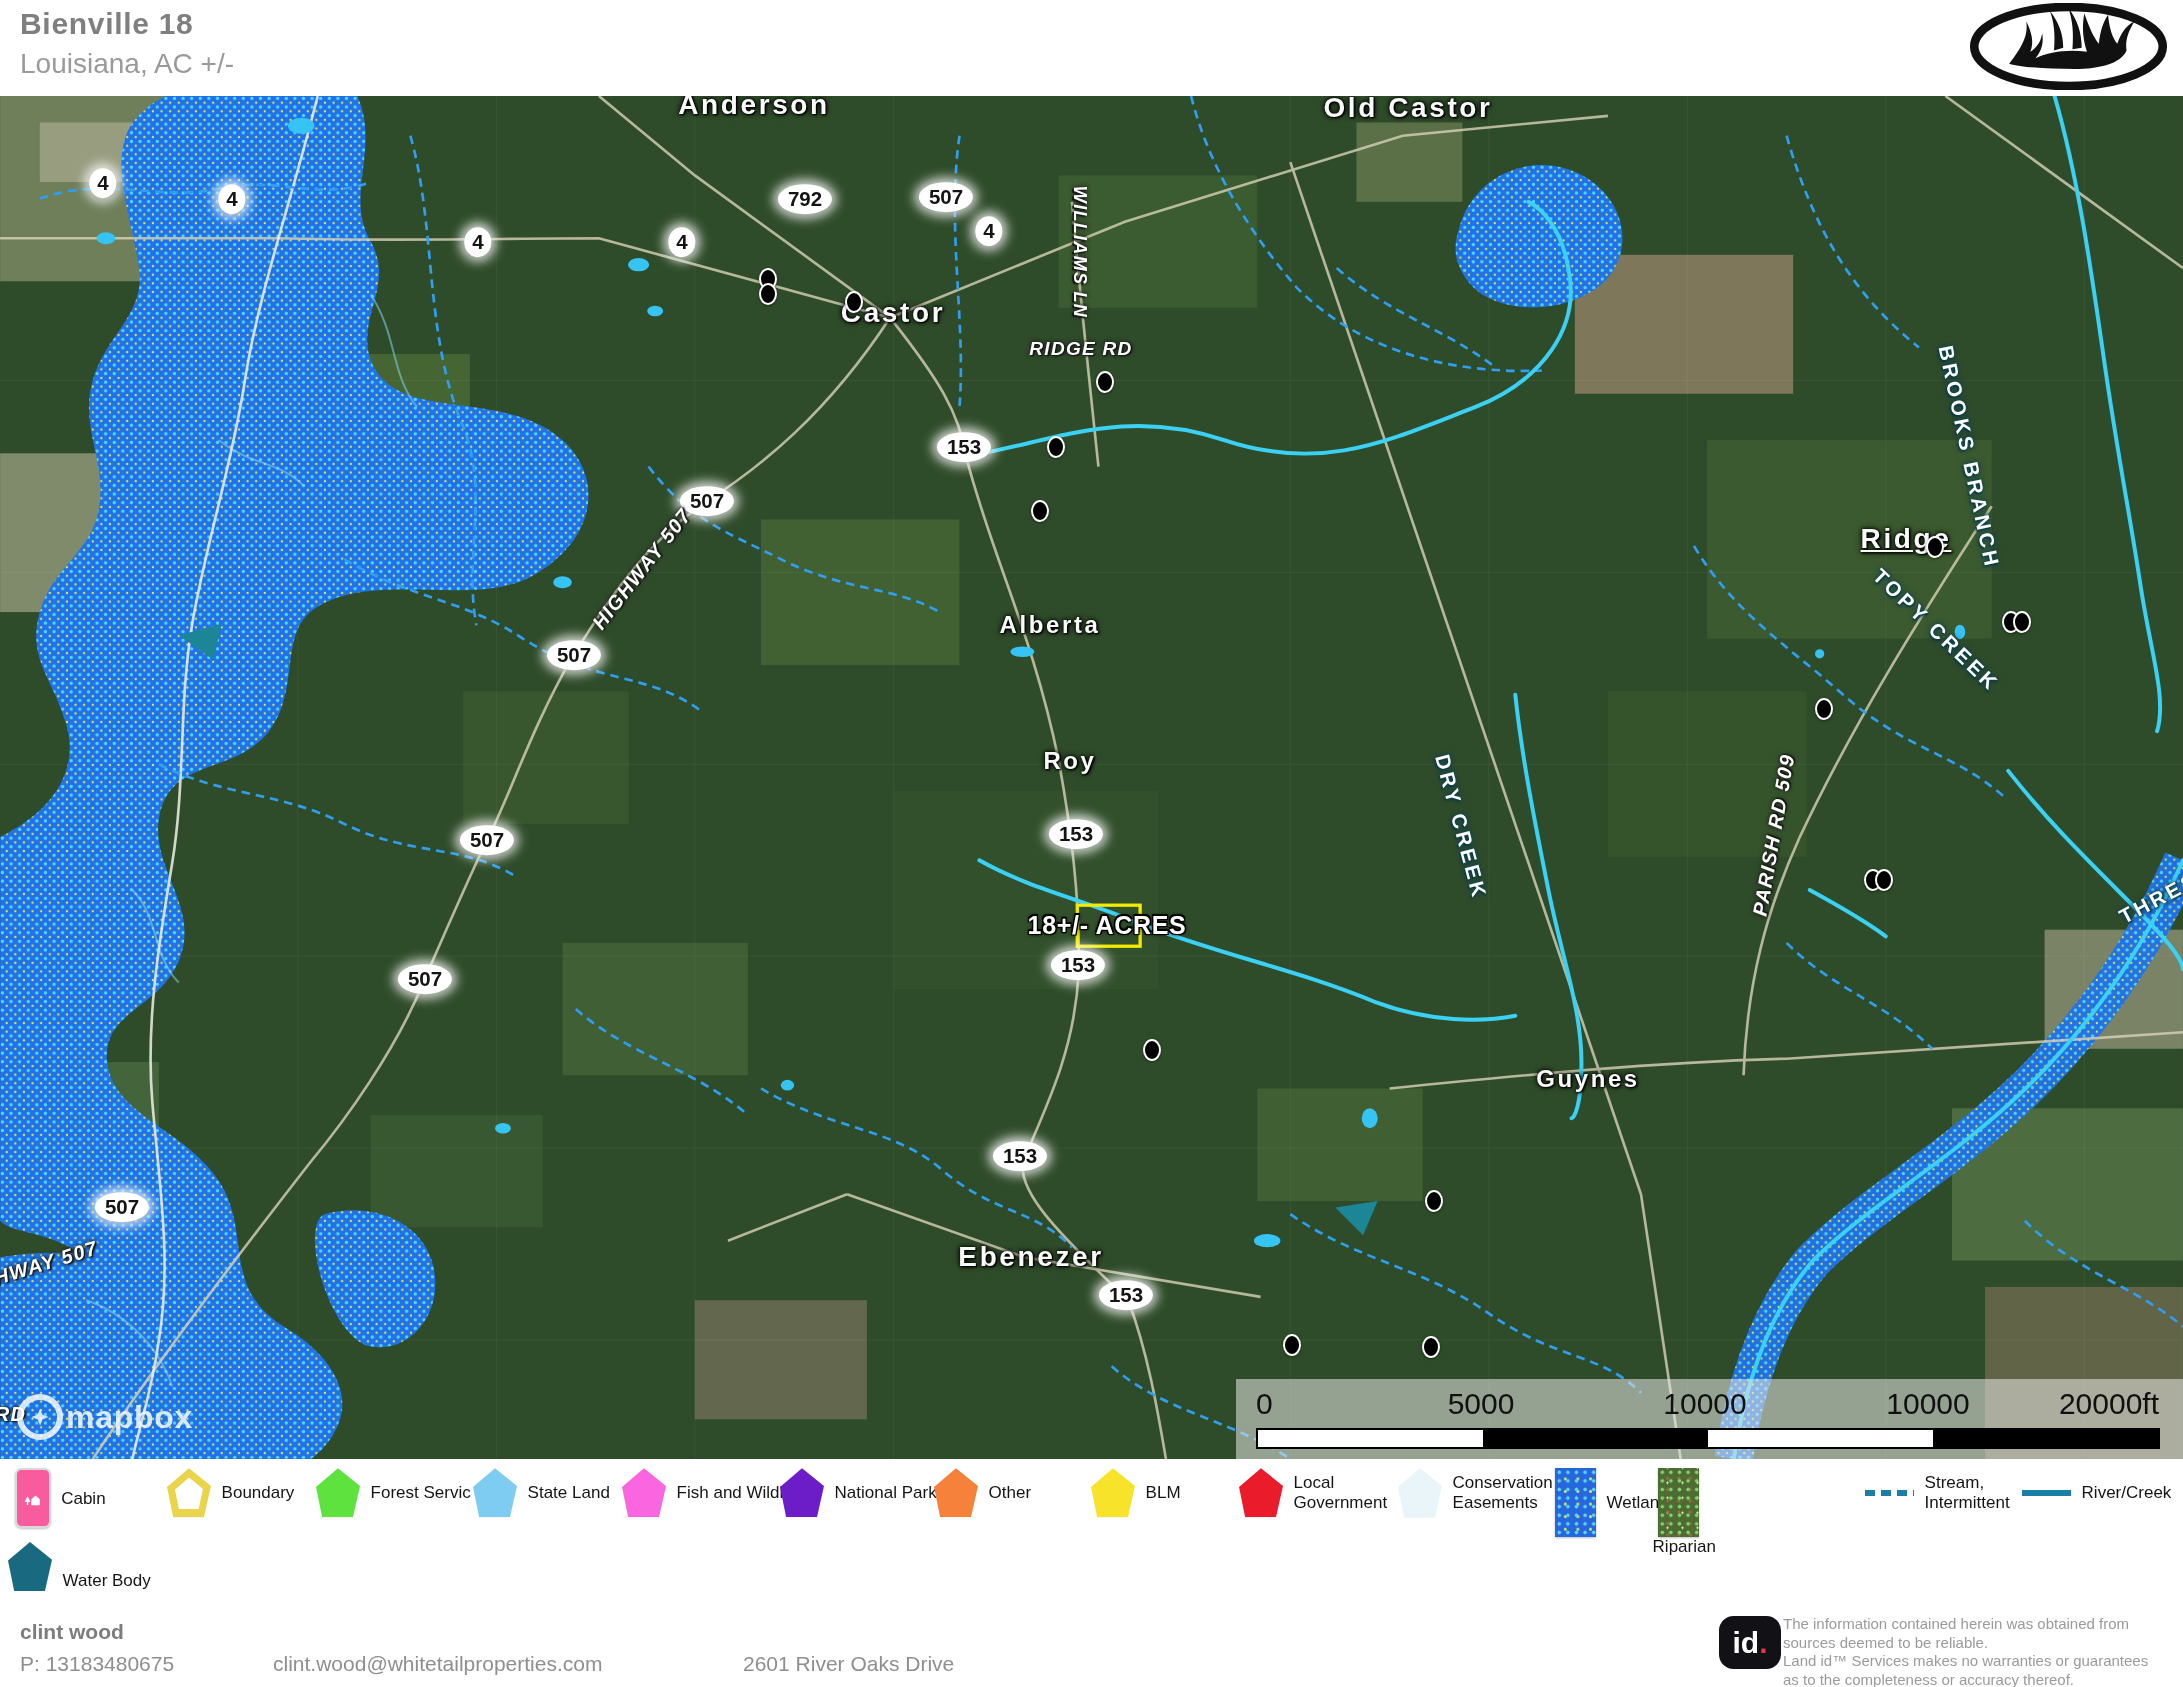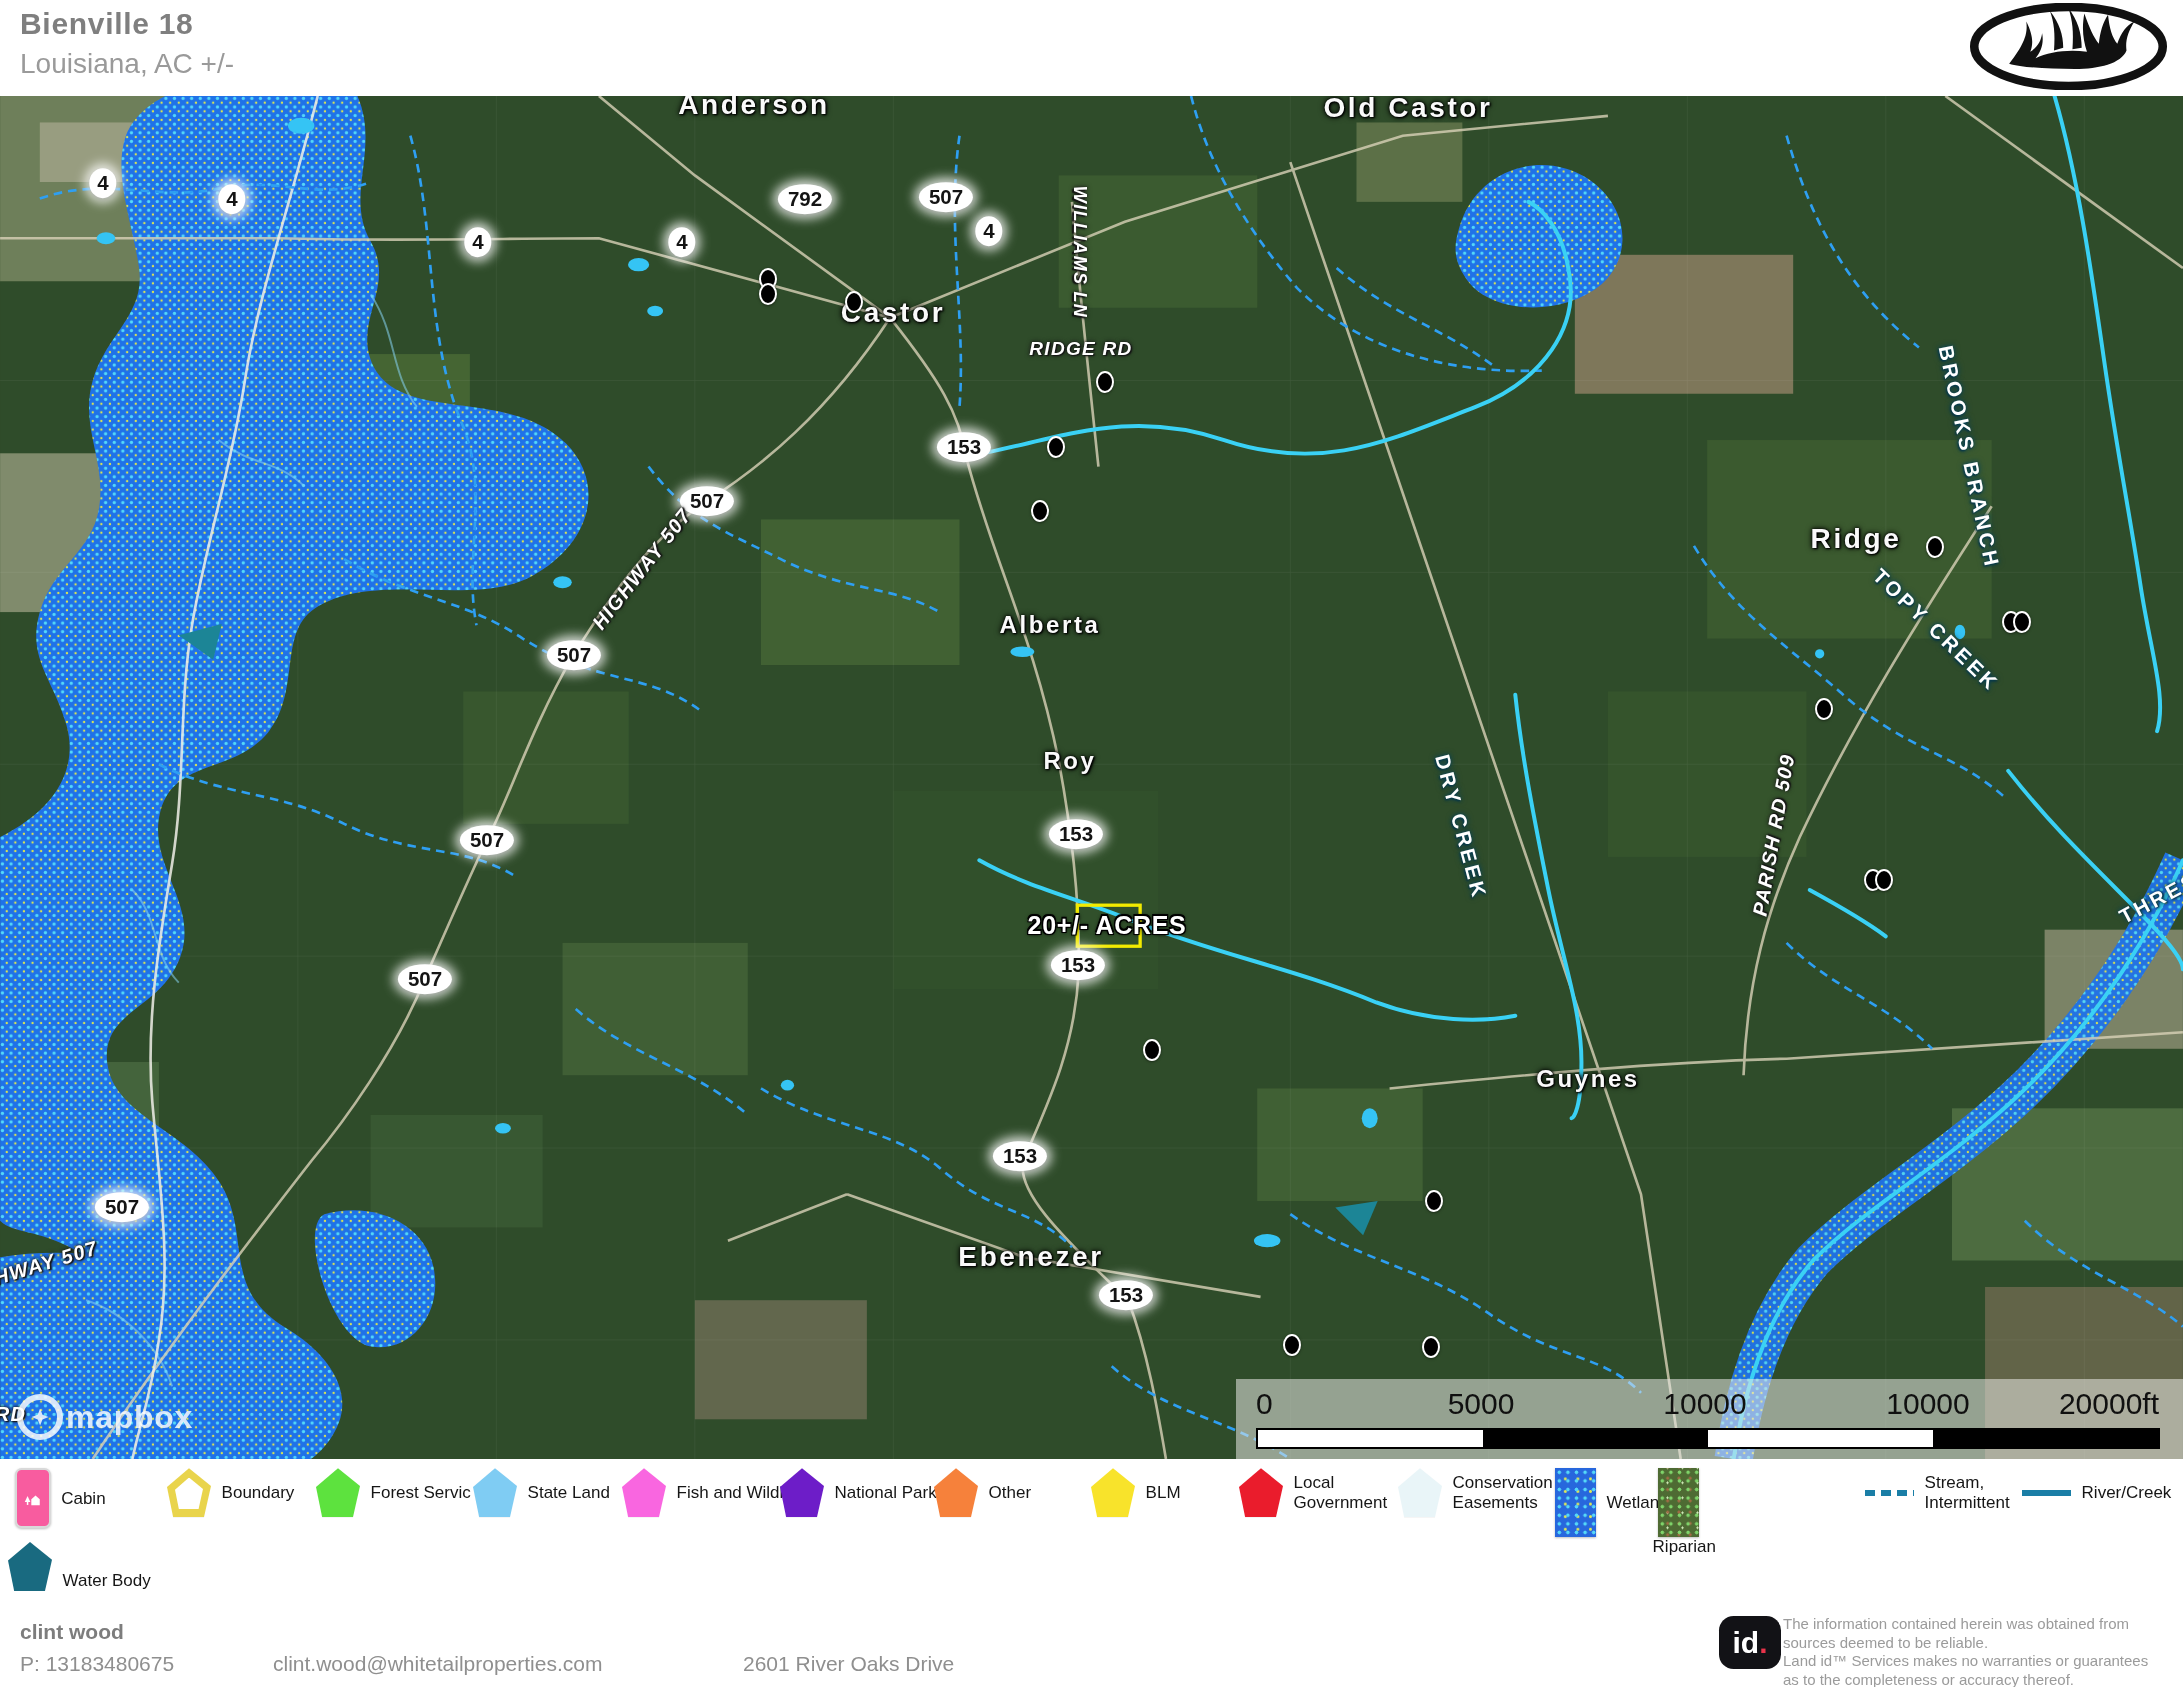--- a/index.html
+++ b/index.html
@@ -210,21 +210,21 @@
             <ellipse cx="2750" cy="843" rx="7" ry="7"></ellipse>
           <ellipse cx="455" cy="45" rx="20" ry="12"></ellipse>
             <ellipse cx="160" cy="215" rx="14" ry="9"></ellipse>
         </g>
       </g>
 
       <rect x="1628" y="1223" width="95" height="62" fill="none" stroke="#f2ea00" stroke-width="5"></rect>
     </svg>
 
     <div id="label-layer">
-      <div id="acres-label" style="left:1107px;top:829px;">20+/- ACRES</div>
+      <div id="acres-label" style="left:1107px;top:829px;">18+/- ACRES</div>
     <div class="shield shield-sm" style="transform: translate(-50%, -50%); left: 103px; top: 87px;">4</div>
         <div class="shield shield-sm" style="transform: translate(-50%, -50%); left: 232px; top: 103px;">4</div>
         <div class="shield shield-sm" style="transform: translate(-50%, -50%); left: 478px; top: 146px;">4</div>
         <div class="shield shield-sm" style="transform: translate(-50%, -50%); left: 682px; top: 146px;">4</div>
         <div class="shield shield-sm" style="transform: translate(-50%, -50%); left: 989px; top: 135px;">4</div>
         <div class="shield" style="transform: translate(-50%, -50%); left: 805px; top: 103px;">792</div>
         <div class="shield" style="transform: translate(-50%, -50%); left: 946px; top: 101px;">507</div>
         <div class="shield" style="transform: translate(-50%, -50%); left: 707px; top: 405px;">507</div>
         <div class="shield" style="transform: translate(-50%, -50%); left: 574px; top: 559px;">507</div>
         <div class="shield" style="transform: translate(-50%, -50%); left: 487px; top: 744px;">507</div>
@@ -233,21 +233,21 @@
         <div class="shield" style="transform: translate(-50%, -50%); left: 964px; top: 351px;">153</div>
         <div class="shield" style="transform: translate(-50%, -50%); left: 1076px; top: 738px;">153</div>
         <div class="shield" style="transform: translate(-50%, -50%); left: 1078px; top: 869px;">153</div>
         <div class="shield" style="transform: translate(-50%, -50%); left: 1020px; top: 1060px;">153</div>
         <div class="shield" style="transform: translate(-50%, -50%); left: 1126px; top: 1199px;">153</div>
         <div class="place-label" style="font-size: 28px; left: 754px; top: 9.3px;">Anderson</div>
         <div class="place-label" style="font-size: 28px; left: 1408px; top: 12px;">Old Castor</div>
         <div class="place-label" style="font-size: 28px; left: 893px; top: 217px;">Castor</div>
         <div class="place-label" style="font-size: 24px; left: 1050px; top: 529px;">Alberta</div>
         <div class="place-label" style="font-size: 24px; left: 1070px; top: 665px;">Roy</div>
-        <div class="place-label" style="font-size: 28px; left: 1856px; top: 443px;">Ridge</div>
+        <div class="place-label" style="font-size: 28px; left: 1906px; top: 443px; text-decoration: underline;">Ridge</div>
         <div class="place-label" style="font-size: 24px; left: 1588px; top: 983px;">Guynes</div>
         <div class="place-label" style="font-size: 28px; left: 1031px; top: 1161px;">Ebenezer</div>
         <div class="road-label" style="font-size: 18px; transform: translate(-50%, -50%) rotate(90deg); left: 1079px; top: 156px;">WILLIAMS LN</div>
         <div class="road-label" style="font-size: 19px; transform: translate(-50%, -50%) rotate(0deg); left: 1081px; top: 253px;">RIDGE RD</div>
         <div class="road-label" style="font-size: 20px; transform: translate(-50%, -50%) rotate(-52deg); left: 642px; top: 473px;">HIGHWAY 507</div>
         <div class="road-label" style="font-size: 20px; transform: translate(-50%, -50%) rotate(-17deg); left: 26.5px; top: 1173px;">HIGHWAY 507</div>
         <div class="road-label" style="font-size: 20px; transform: translate(-50%, -50%) rotate(-80deg); left: 1774px; top: 739px;">PARISH RD 509</div>
         <div class="road-label" style="font-size: 20px; transform: translate(-50%, -50%) rotate(0deg); left: 10.6px; top: 1318px;">RD</div>
         <div class="creek-label" style="font-size: 20.5px; transform: translate(-50%, -50%) rotate(78deg); left: 1969px; top: 361px;">BROOKS BRANCH</div>
         <div class="creek-label" style="font-size: 20.5px; transform: translate(-50%, -50%) rotate(44deg); left: 1936px; top: 534px;">TOPY CREEK</div>

